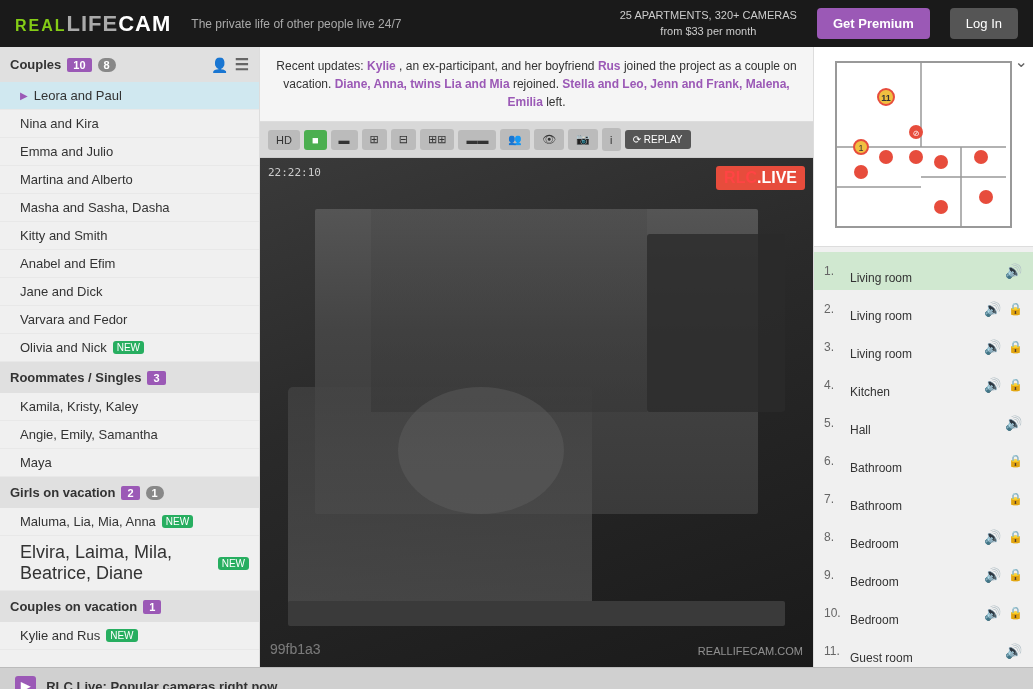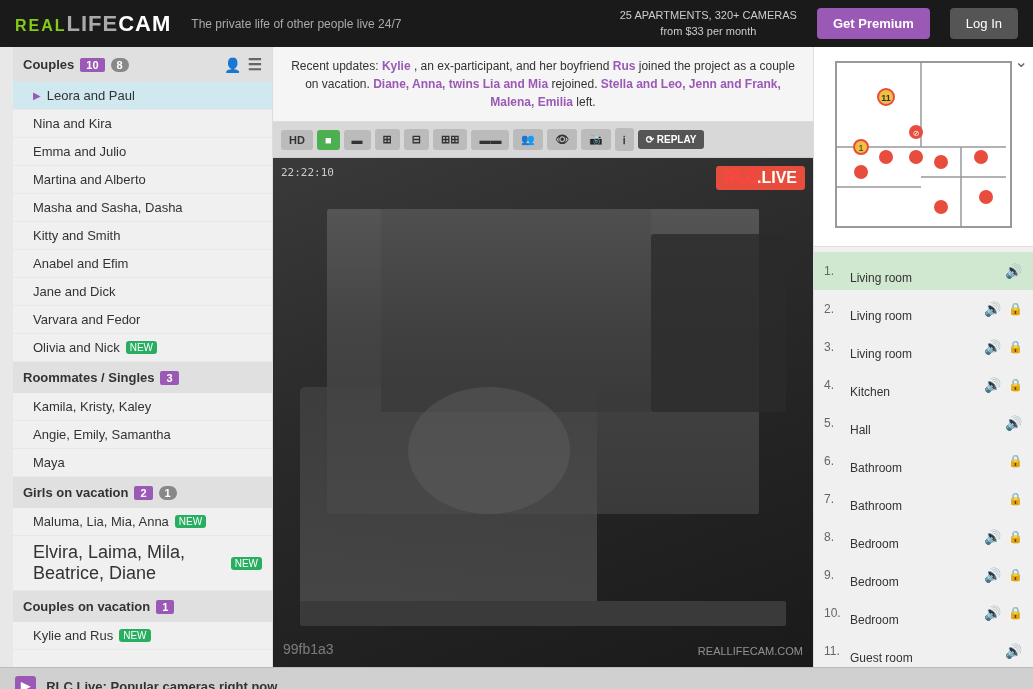--- a/index.html
+++ b/index.html
@@ -39,21 +39,20 @@
       padding: 8px 16px;
       border-radius: 4px;
       cursor: pointer;
       font-size: 13px;
     }
 
     
     #main {
       display: flex;
       height: 620px;
-      padding-left: 13px;
     }
 
     
     #sidebar {
       width: 260px;
       background: #f0f0f0;
       overflow-y: auto;
       border-right: 1px solid #ddd;
       flex-shrink: 0;
     }
@@ -137,21 +136,20 @@
       background: #bbb;
       border: none;
       border-radius: 3px;
       padding: 4px 8px;
       cursor: pointer;
       font-size: 11px;
       color: #333;
       display: flex;
       align-items: center;
       justify-content: center;
-      font-weight: bold;
     }
     .toolbar-btn.active { background: #4CAF50; color: white; }
     .toolbar-btn.replay { background: #555; color: white; font-size: 10px; border-radius: 3px; }
 
     
     #video-area {
       position: relative;
       flex: 1;
     }
     #video-frame {

